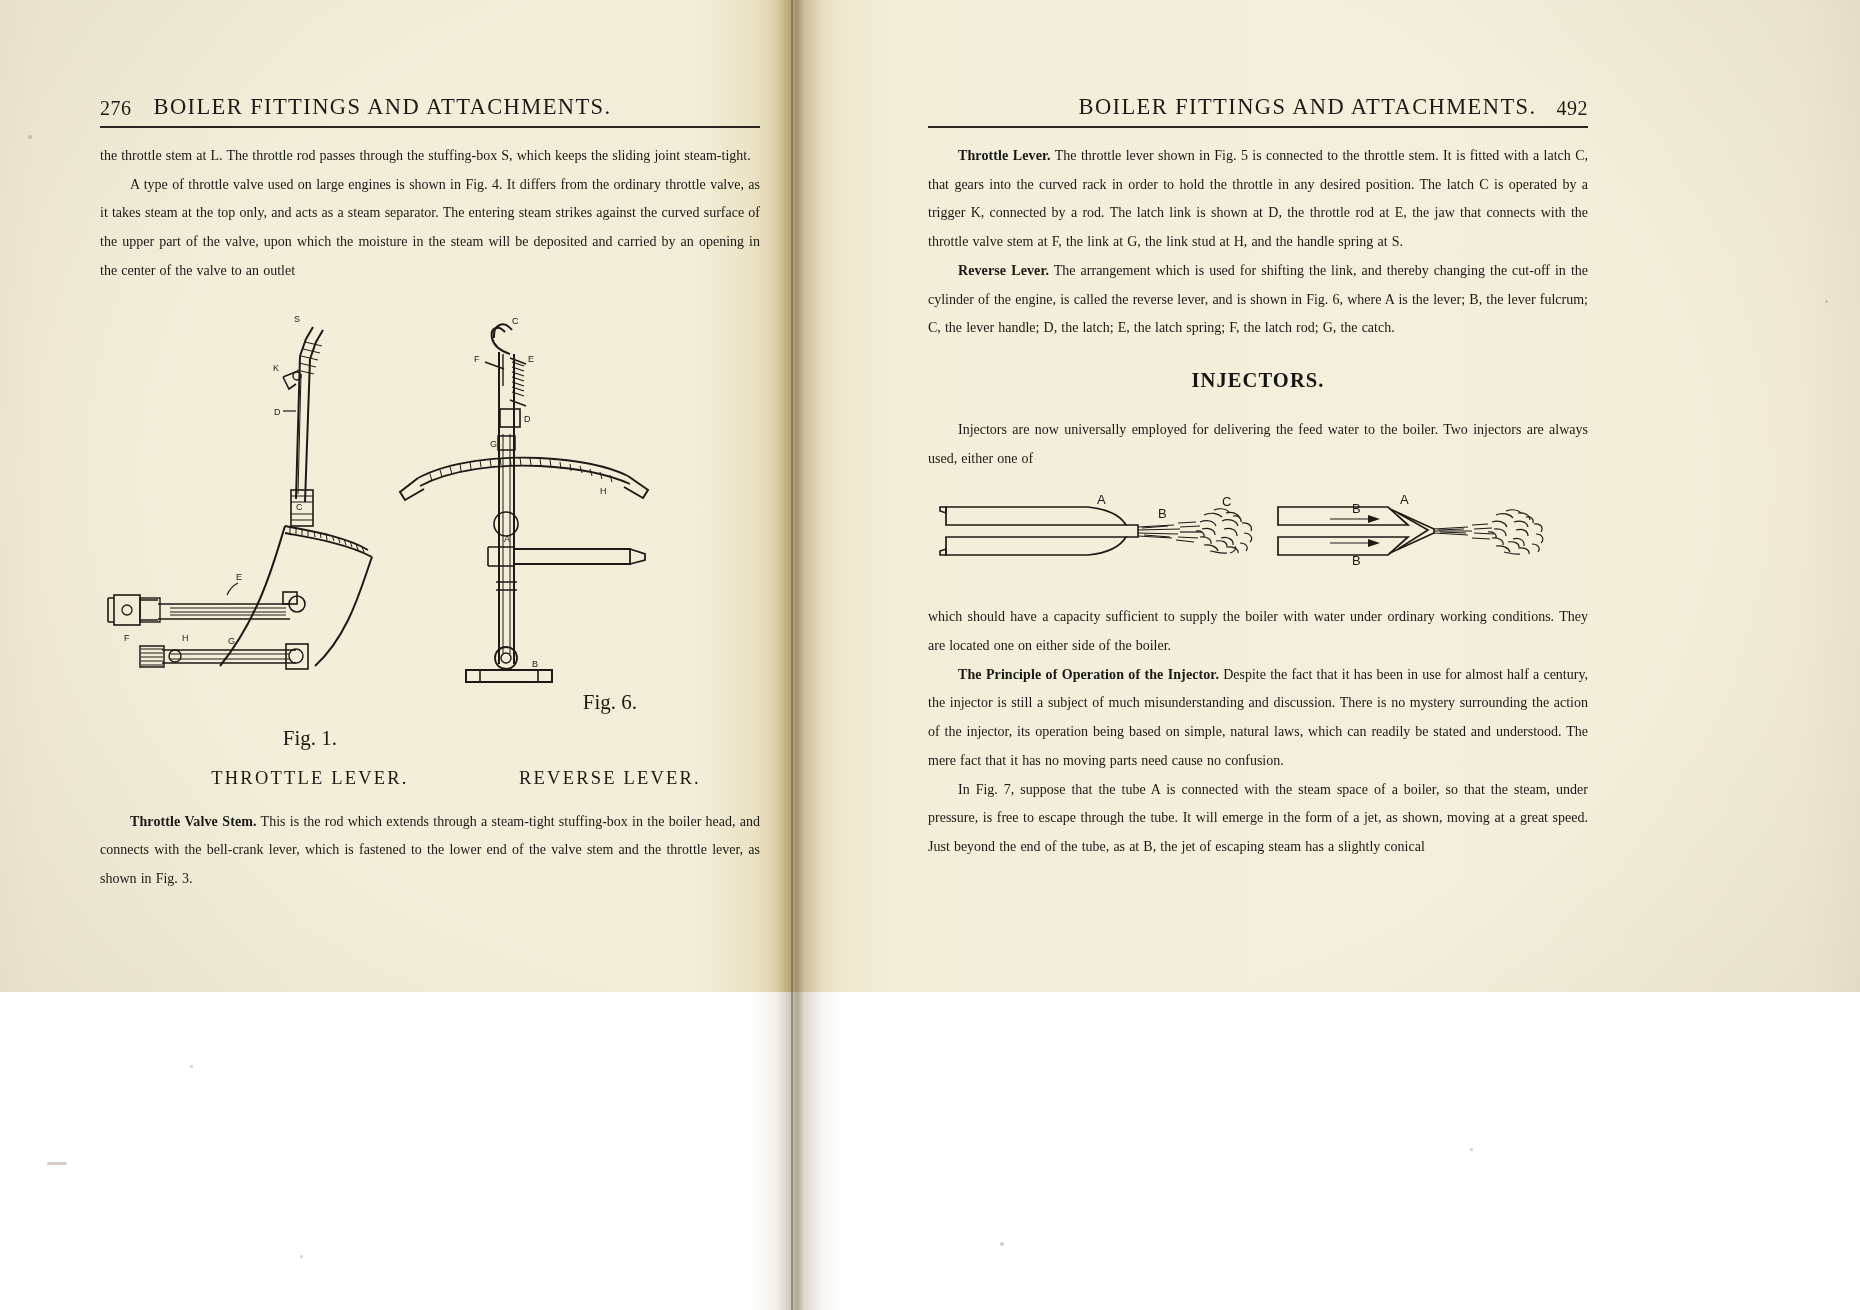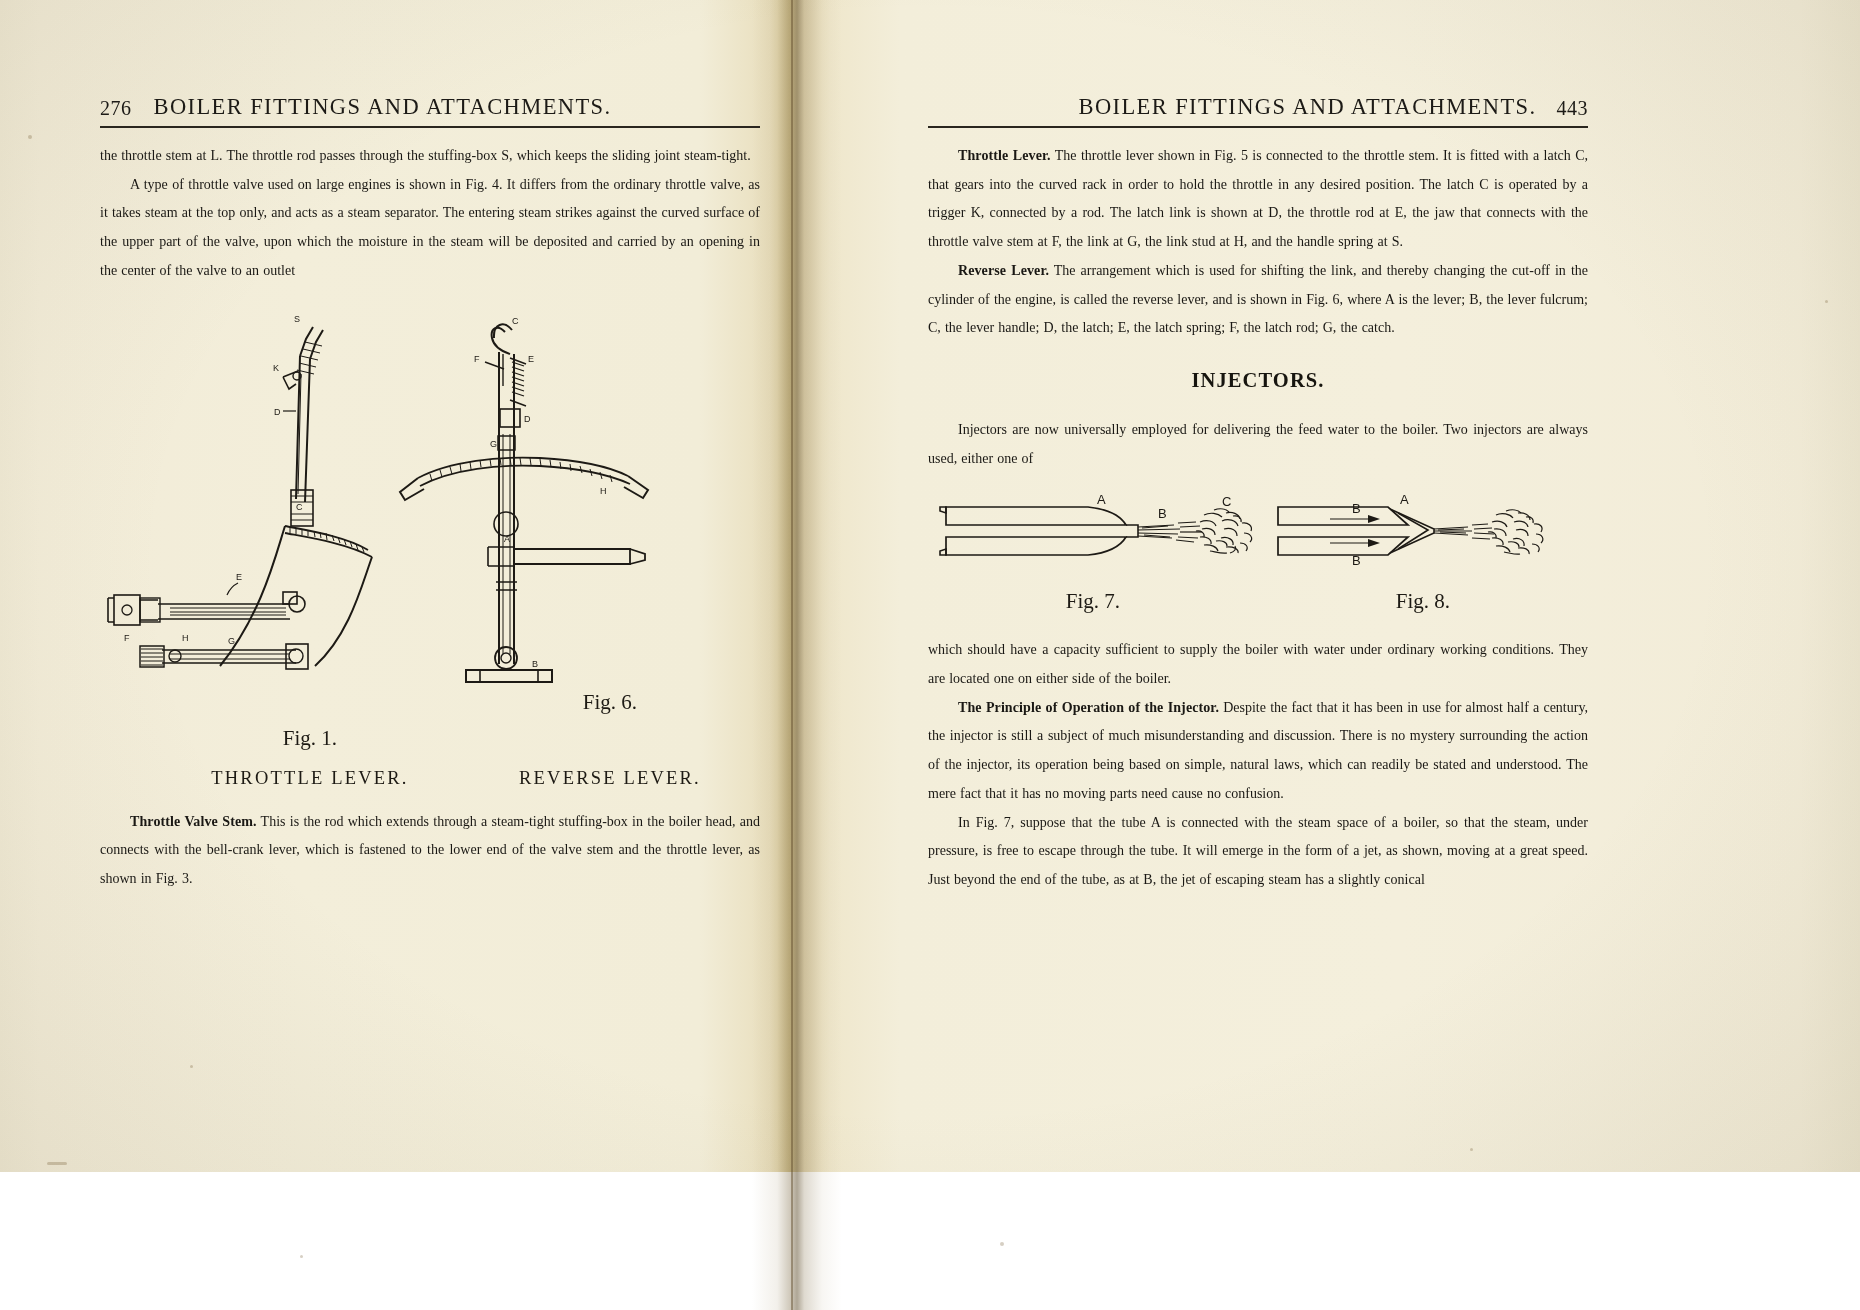--- a/index.html
+++ b/index.html
@@ -11,21 +11,21 @@
     width: 1860px;
     height: 1310px;
     overflow: hidden;
     font-family: "Liberation Serif", "DejaVu Serif", serif;
   }
 
   
   #scan {
     position: relative;
     width: 1860px;
-    height: 1172px;
+    height: 992px;
     background:
       
       radial-gradient(ellipse 1400px 1000px at 50% 48%,
           rgba(0,0,0,0) 55%, rgba(120,105,70,0.10) 90%, rgba(110,95,60,0.20) 100%),
       linear-gradient(90deg,
           #efe9d4 0px, #f2ecd8 40px, #f3eeda 300px,
           #f2edd8 700px, #e9dfbe 770px, #dfd2a8 782px,
           #d8c996 790px, #e6dab6 800px, #efe7cc 830px,
           #f3eeda 900px, #f4efdc 1400px, #f2ecd8 1800px, #ece6d0 1860px);
   }
@@ -299,21 +299,21 @@
 
     <p class="body ind">
       <span class="run-in">Throttle Valve Stem.</span><span>  This is the rod which extends through a steam-tight stuffing-box in the boiler head, and connects with the bell-crank lever, which is fastened to the lower end of the valve stem and the throttle lever, as shown in Fig. 3.</span>
     </p>
   </div>
 
   <div class="page right" style="top:86px;">
 
     <div class="runhead r">
       <span class="title">BOILER FITTINGS AND ATTACHMENTS.</span>
-      <span class="folio">443</span>
+      <span class="folio">492</span>
     </div>
     <div class="rule"></div>
 
     <p class="body ind">
       <span class="run-in">Throttle Lever.</span><span>  The throttle lever shown in Fig. 5 is connected to the throttle stem.   It is fitted with a latch C, that gears into the curved rack in order to hold the throttle in any desired position.   The latch C is operated by a trigger K, connected by a rod.   The latch link is shown at D, the throttle rod at E, the jaw that connects with the throttle valve stem at F, the link at G, the link stud at H, and the handle spring at S.</span>
     </p>
     <p class="body ind">
       <span class="run-in">Reverse Lever.</span><span>  The arrangement which is used for shifting the link, and thereby changing the cut-off in the cylinder of the engine, is called the reverse lever, and is shown in Fig. 6, where A is the lever; B, the lever fulcrum; C, the lever handle; D, the latch; E, the latch spring; F, the latch rod; G, the catch.</span>
     </p>
 
@@ -434,24 +434,20 @@
             <path d="M560 37 C 565 36, 569 39, 568 43"></path>
             <path d="M580 47 C 586 46, 591 48, 591 52"></path>
           </g>
           <text class="lbl7" x="472" y="9">A</text>
           <text class="lbl7" x="424" y="18">B</text>
           <text class="lbl7" x="424" y="70">B</text>
         </g>
       </svg>
     </div>
 
-    <div style="display:flex;justify-content:space-around;margin-top:8px;">
-      <div class="figcap" style="width:240px;">Fig. 7.</div>
-      <div class="figcap" style="width:240px;">Fig. 8.</div>
-    </div>
 
     <div style="height:22px;"></div>
 
     <p class="body">which should have a capacity sufficient to supply the boiler with water under ordinary working conditions.   They are located one on either side of the boiler.</p>
     <p class="body ind">
       <span class="run-in">The Principle of Operation of the Injector.</span><span>   Despite the fact that it has been in use for almost half a century, the injector is still a subject of much misunderstanding and discussion.   There is no mystery surrounding the action of the injector, its operation being based on simple, natural laws, which can readily be stated and understood.   The mere fact that it has no moving parts need cause no confusion.</span>
     </p>
     <p class="body ind">In Fig. 7, suppose that the tube A is connected with the steam space of a boiler, so that the steam, under pressure, is free to escape through the tube.   It will emerge in the form of a jet, as shown, moving at a great speed.   Just beyond the end of the tube, as at B, the jet of escaping steam has a slightly conical</p>
   </div>
 

